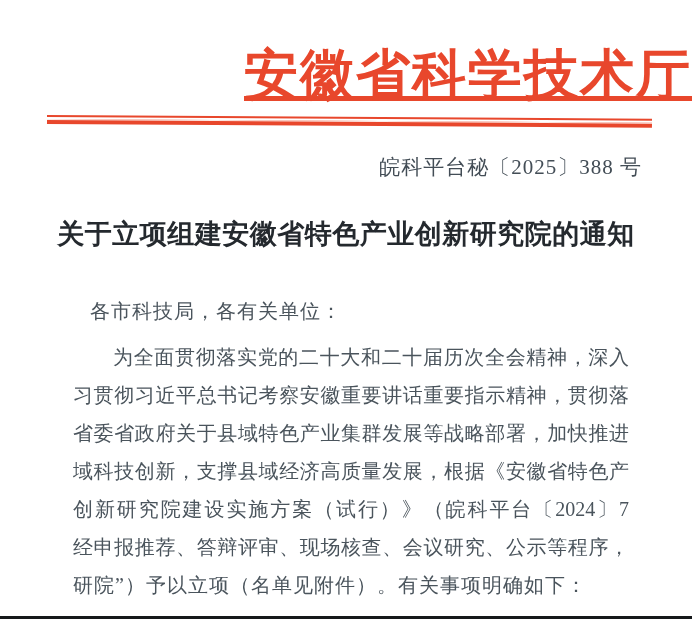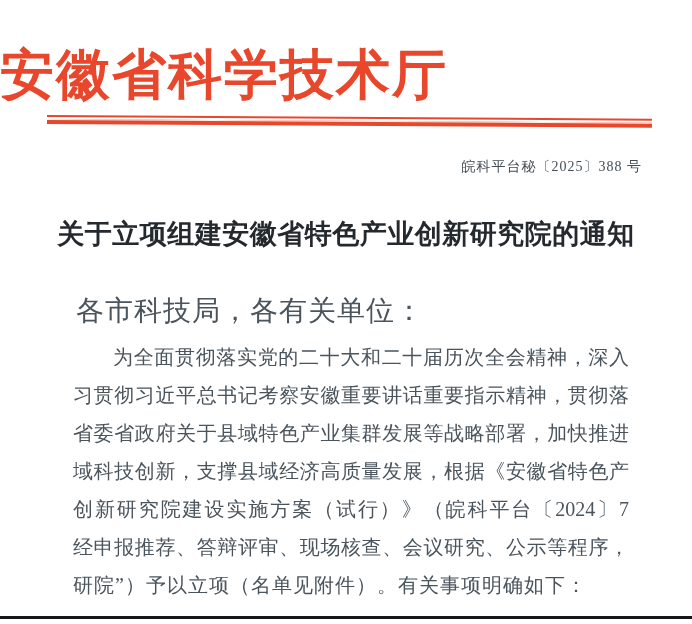--- a/index.html
+++ b/index.html
@@ -15,46 +15,47 @@
     overflow: hidden;
     font-family: "Liberation Serif", "DejaVu Serif", serif;
   }
 
   
   .agency-name {
     position: absolute;
     top: 42px;
     left: 0;
     width: 100%;
-    text-align: left;
+    text-align: right;
     font-size: 54px;
     line-height: 66px;
     font-weight: bold;
     color: #e8472c;
     letter-spacing: 2px;
     white-space: nowrap;
+    text-decoration: underline;
   }
 
   .red-rule {
     position: absolute;
     top: 115px;
     left: 47px;
     width: 605px;
     transform: rotate(0.35deg);
     transform-origin: left center;
   }
   .red-rule .r1 { height: 2px; background: #e8472c; }
   .red-rule .gap { height: 2px; background: transparent; }
   .red-rule .r2 { height: 4px; background: #e8472c; border-top: 1px solid #fdece8; }
 
   .doc-number {
     position: absolute;
     top: 152px;
     right: 50px;
-    font-size: 14px;
+    font-size: 21px;
     line-height: 30px;
     color: #434d56;
     letter-spacing: 1px;
     white-space: nowrap;
   }
 
   .notice-title {
     position: absolute;
     top: 214px;
     left: 0;
@@ -64,22 +65,22 @@
     line-height: 40px;
     font-weight: bold;
     color: #24292e;
     letter-spacing: 0.5px;
     white-space: nowrap;
   }
 
   .salutation {
     position: absolute;
     top: 296px;
-    left: 76px;
-    font-size: 28px;
+    left: 90px;
+    font-size: 20px;
     line-height: 30px;
     color: #4a545c;
     letter-spacing: 1px;
     white-space: nowrap;
   }
 
   .body-block {
     position: absolute;
     top: 338px;
     left: 73px;

